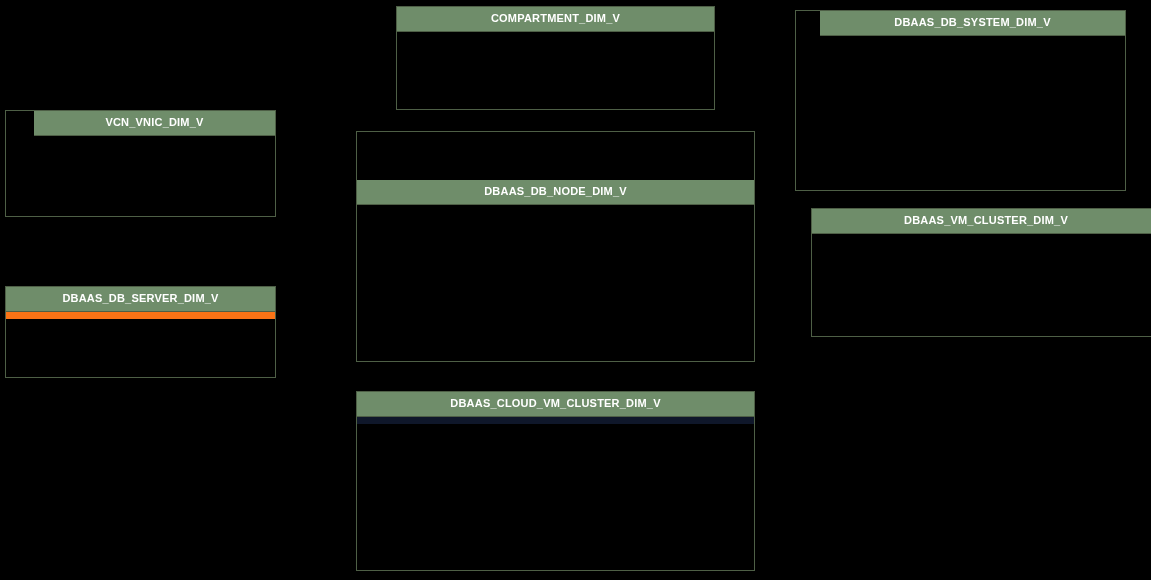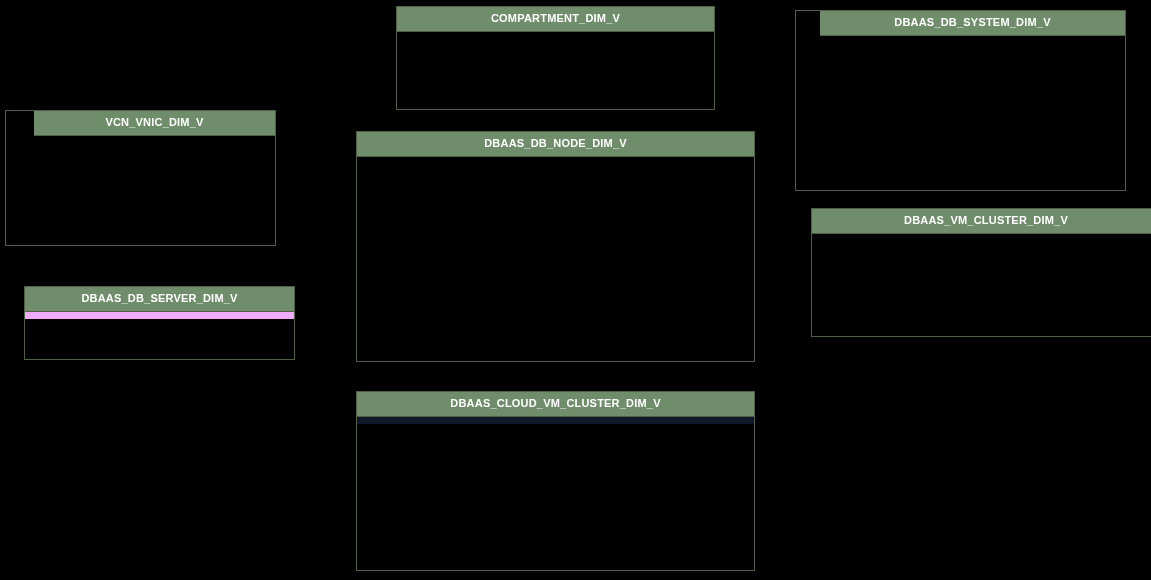--- a/index.html
+++ b/index.html
@@ -50,40 +50,40 @@
   .attr-list {
     margin: 0;
     padding: 0;
     list-style: none;
   }
 </style>
 </head>
 <body>
 
 <div id="canvas" style="width: 1151px; height: 580px; background: rgb(0, 0, 0);">
-    <div class="entity" style="left: 5px; top: 110px; width: 271px; height: 136px; border-color: rgb(78, 95, 70); background: rgb(0, 0, 0); padding-left: 28px;">
+    <div class="entity" style="left: 5px; top: 110px; width: 271px; height: 107px; border-color: rgb(78, 95, 70); background: rgb(0, 0, 0); padding-left: 28px;">
       <div class="entity-header" style="background: rgb(111, 141, 106); color: rgb(255, 255, 255); border-bottom-color: rgb(78, 95, 70); height: 25px;">VCN_VNIC_DIM_V</div>
       <div class="entity-body">
         <ul class="attr-list"></ul>
       </div>
     </div>
-    <div class="entity" style="left: 5px; top: 286px; width: 271px; height: 74px; border-color: rgb(78, 95, 70); background: #f0abfc; margin-left: 19px;">
+    <div class="entity" style="left: 5px; top: 286px; width: 271px; height: 92px; border-color: rgb(78, 95, 70); background: #f97316;">
       <div class="entity-header" style="background: rgb(111, 141, 106); color: rgb(255, 255, 255); border-bottom-color: rgb(78, 95, 70); height: 25px;">DBAAS_DB_SERVER_DIM_V</div>
       <div class="entity-body">
         <ul class="attr-list"></ul>
       </div>
     </div>
     <div class="entity" style="left: 396px; top: 6px; width: 319px; height: 104px; border-color: rgb(78, 95, 70); background: rgb(0, 0, 0);">
       <div class="entity-header" style="background: rgb(111, 141, 106); color: rgb(255, 255, 255); border-bottom-color: rgb(78, 95, 70); height: 25px;">COMPARTMENT_DIM_V</div>
       <div class="entity-body">
         <ul class="attr-list"></ul>
       </div>
     </div>
     <div class="entity" style="left: 356px; top: 131px; width: 399px; height: 231px; border-color: rgb(78, 95, 70); background: rgb(0, 0, 0);">
-      <div class="entity-header" style="background: rgb(111, 141, 106); color: rgb(255, 255, 255); border-bottom-color: rgb(78, 95, 70); height: 25px;">DBAAS_DB_NODE_DIM_V</div>
+      <div class="entity-header" style="background: rgb(111, 141, 106); color: rgb(255, 255, 255); border-bottom-color: rgb(78, 95, 70); height: 25px; margin-top: 48px;">DBAAS_DB_NODE_DIM_V</div>
       <div class="entity-body">
         <ul class="attr-list"></ul>
       </div>
     </div>
     <div class="entity" style="left: 356px; top: 391px; width: 399px; height: 180px; border-color: rgb(78, 95, 70); background: #0f172a;">
       <div class="entity-header" style="background: rgb(111, 141, 106); color: rgb(255, 255, 255); border-bottom-color: rgb(78, 95, 70); height: 25px;">DBAAS_CLOUD_VM_CLUSTER_DIM_V</div>
       <div class="entity-body">
         <ul class="attr-list"></ul>
       </div>
     </div>

